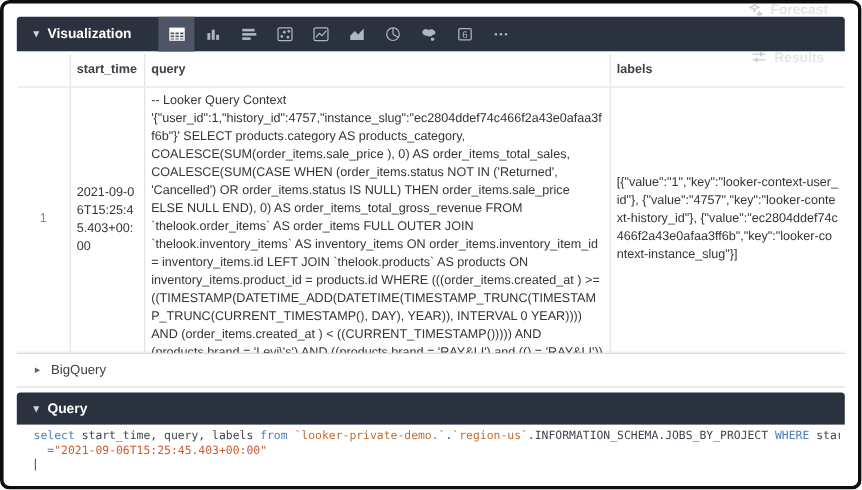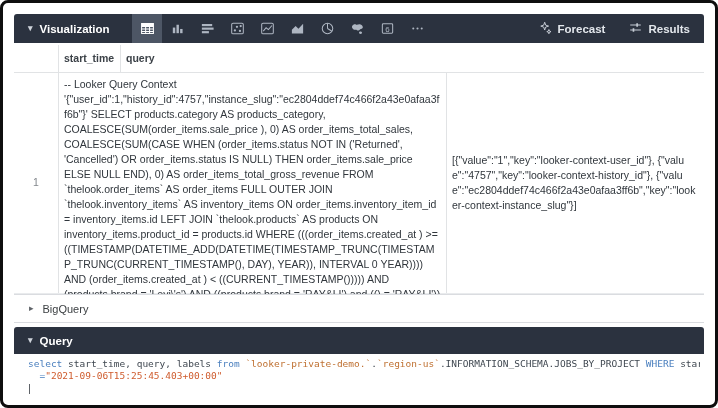--- a/index.html
+++ b/index.html
@@ -17,21 +17,21 @@
   }
   .viz-header { height: 29px; }
   .panel-title { display: flex; align-items: center; gap: 7px; padding: 0 14px; font-size: 11.5px; font-weight: bold; cursor: pointer; white-space: nowrap; }
   .caret { font-size: 9px; color: #cfd4db; line-height: 1; }
   .viz-title { width: 118px; }
   
   .viz-types { display: flex; align-items: stretch; height: 100%; }
   .viz-type { width: 30px; display: flex; align-items: center; justify-content: center; color: #aeb6c2; cursor: pointer; }
   .viz-type.selected { background: #4d5665; color: #ffffff; }
   .viz-type svg { display: block; }
-  .viz-actions { margin-left: auto; display: flex; align-items: center; gap: 24px; padding-right: 14px; }
+  .viz-actions { margin-left: auto; display: flex; align-items: center; gap: 24px; padding-right: 14px; flex-direction: column; }
   .action-btn { display: flex; align-items: center; gap: 6px; font-size: 11.5px; font-weight: bold; color: #e3e7ec; cursor: pointer; white-space: nowrap; }
   .action-btn svg { color: #c6ccd5; }
   
   .table-area { height: 252px; border-bottom: 1px solid #dadce0; overflow: hidden; background: #fff; }
   .tbl { display: flex; flex-direction: column; }
   .tr { display: flex; align-items: stretch; }
   .th, .td { font-size: 10.5px; color: #30363c; }
   .col-num   { width: 44px;  flex: none; }
   .col-start { width: 62px;  flex: none; border-left: 1px solid #e1e3e5; }
   .col-query { width: 388px; flex: none; border-left: 1px solid #e1e3e5; }
@@ -169,23 +169,27 @@
         <span>Results</span>
       </div>
     </div>
   </div>
 
   <div class="table-area tbl">
     <div class="tr thead">
       <div class="th col-num"></div>
       <div class="th col-start">start_time</div>
       <div class="th col-query">query</div>
+      <div class="th col-label">labels</div>
     </div>
     <div class="tr tbody-row">
       <div class="td col-num cell-mid num-cell">1</div>
+      <div class="td col-start cell-mid wrap-hard">
+        <span>2021-09-06T15:25:45.403+00:00</span>
+      </div>
       <div class="td col-query query-cell">-- Looker Query Context '{"user_id":1,"history_id":4757,"instance_slug":"ec2804ddef74c466f2a43e0afaa3ff6b"}' SELECT products.category AS products_category, COALESCE(SUM(order_items.sale_price ), 0) AS order_items_total_sales, COALESCE(SUM(CASE WHEN (order_items.status NOT IN ('Returned', 'Cancelled') OR order_items.status IS NULL) THEN order_items.sale_price ELSE NULL END), 0) AS order_items_total_gross_revenue FROM `thelook.order_items` AS order_items FULL OUTER JOIN `thelook.inventory_items` AS inventory_items ON order_items.inventory_item_id = inventory_items.id LEFT JOIN `thelook.products` AS products ON inventory_items.product_id = products.id WHERE (((order_items.created_at ) &gt;= ((TIMESTAMP(DATETIME_ADD(DATETIME(TIMESTAMP_TRUNC(TIMESTAMP_TRUNC(CURRENT_TIMESTAMP(), DAY), YEAR)), INTERVAL 0 YEAR)))) AND (order_items.created_at ) &lt; ((CURRENT_TIMESTAMP())))) AND (products.brand = 'Levi\'s') AND ((products.brand = 'RAY&amp;LI') and (() = 'RAY&amp;LI')) GROUP BY 1 ORDER BY 2 DESC LIMIT 500</div>
       <div class="td col-label cell-mid wrap-hard">
         <span>[{"value":"1","key":"looker-context-user_id"}, {"value":"4757","key":"looker-context-history_id"}, {"value":"ec2804ddef74c466f2a43e0afaa3ff6b","key":"looker-context-instance_slug"}]</span>
       </div>
     </div>
   </div>
 
   <div class="results-row">
     <span class="tri">▸</span>
     <span class="results-label">BigQuery</span>

